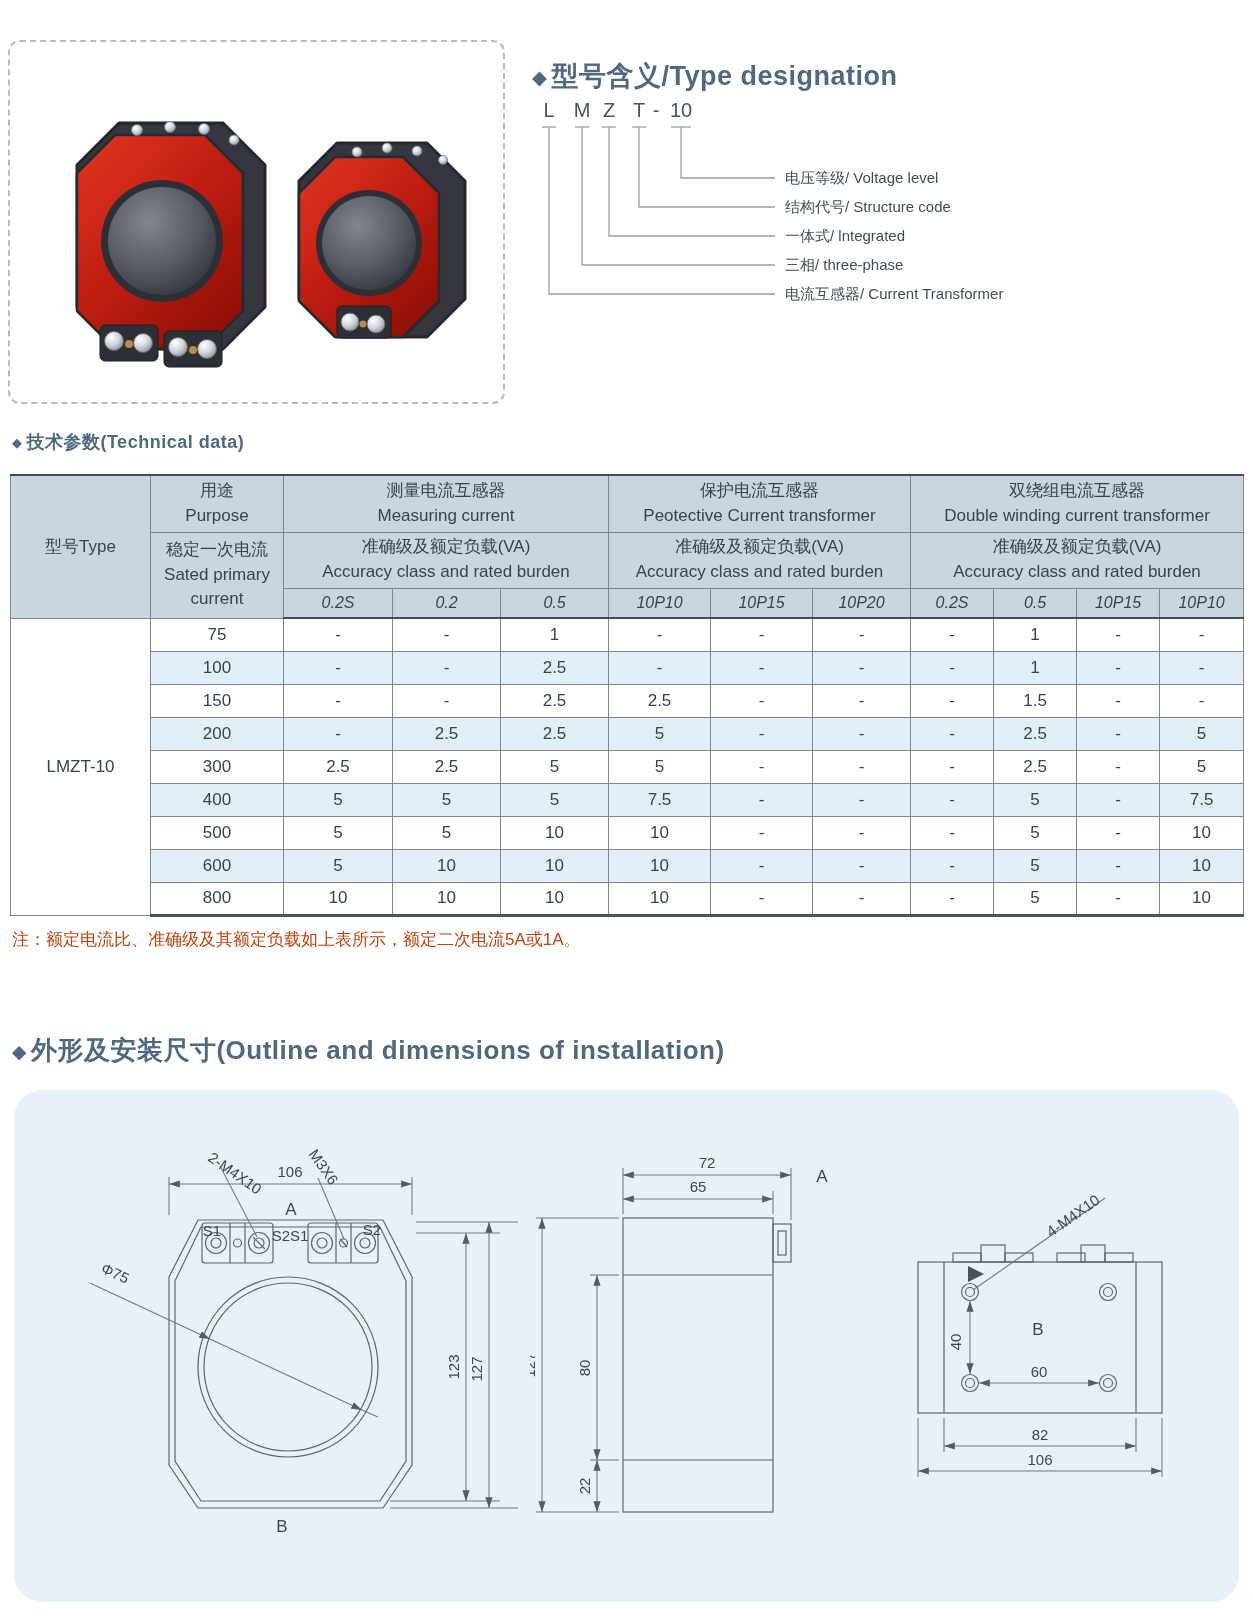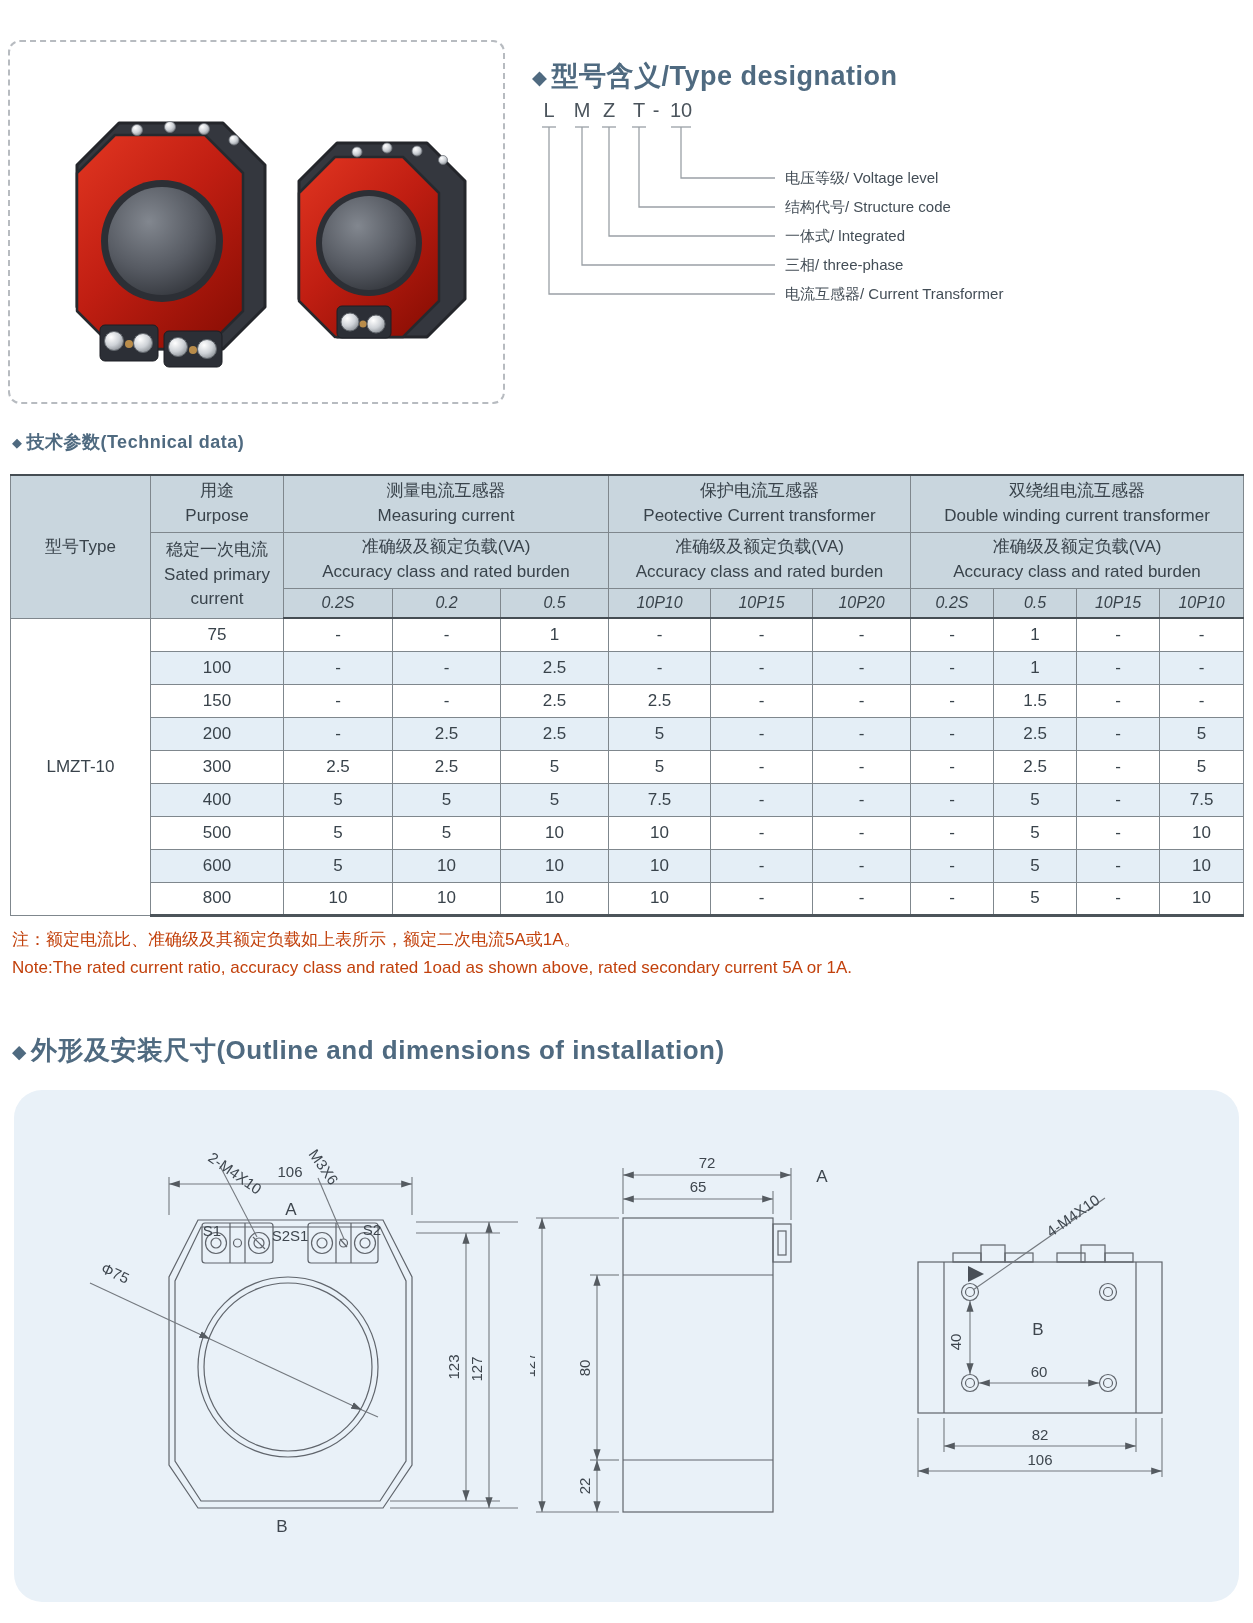--- a/index.html
+++ b/index.html
@@ -330,21 +330,20 @@
           <td>-</td>
           <td>-</td>
           <td>5</td>
           <td>-</td>
           <td>10</td>
         </tr>
       </tbody>
   </table>
 
   <div class="note-line" id="note-cn">注：额定电流比、准确级及其额定负载如上表所示，额定二次电流5A或1A。</div>
-  <div class="note-line" id="note-en">Note:The rated current ratio, accuracy class and rated 1oad as shown above, rated secondary current 5A or 1A.</div>
 
   <div class="sec-title" id="outline-title"><span class="diamond">◆</span><span>外形及安装尺寸(Outline and dimensions of installation)</span></div>
 
   <div class="panel"></div>
 
   <svg class="abs" style="left:60px;top:1120px;" width="470" height="480" viewBox="0 0 470 480">
     <defs>
       <marker id="aF" markerWidth="12" markerHeight="8" refX="9" refY="3" orient="auto-start-reverse" markerUnits="userSpaceOnUse" viewBox="0 0 10 6">
         <path d="M0,0 L9,3 L0,6 Z" fill="#555b61"></path>
       </marker>

